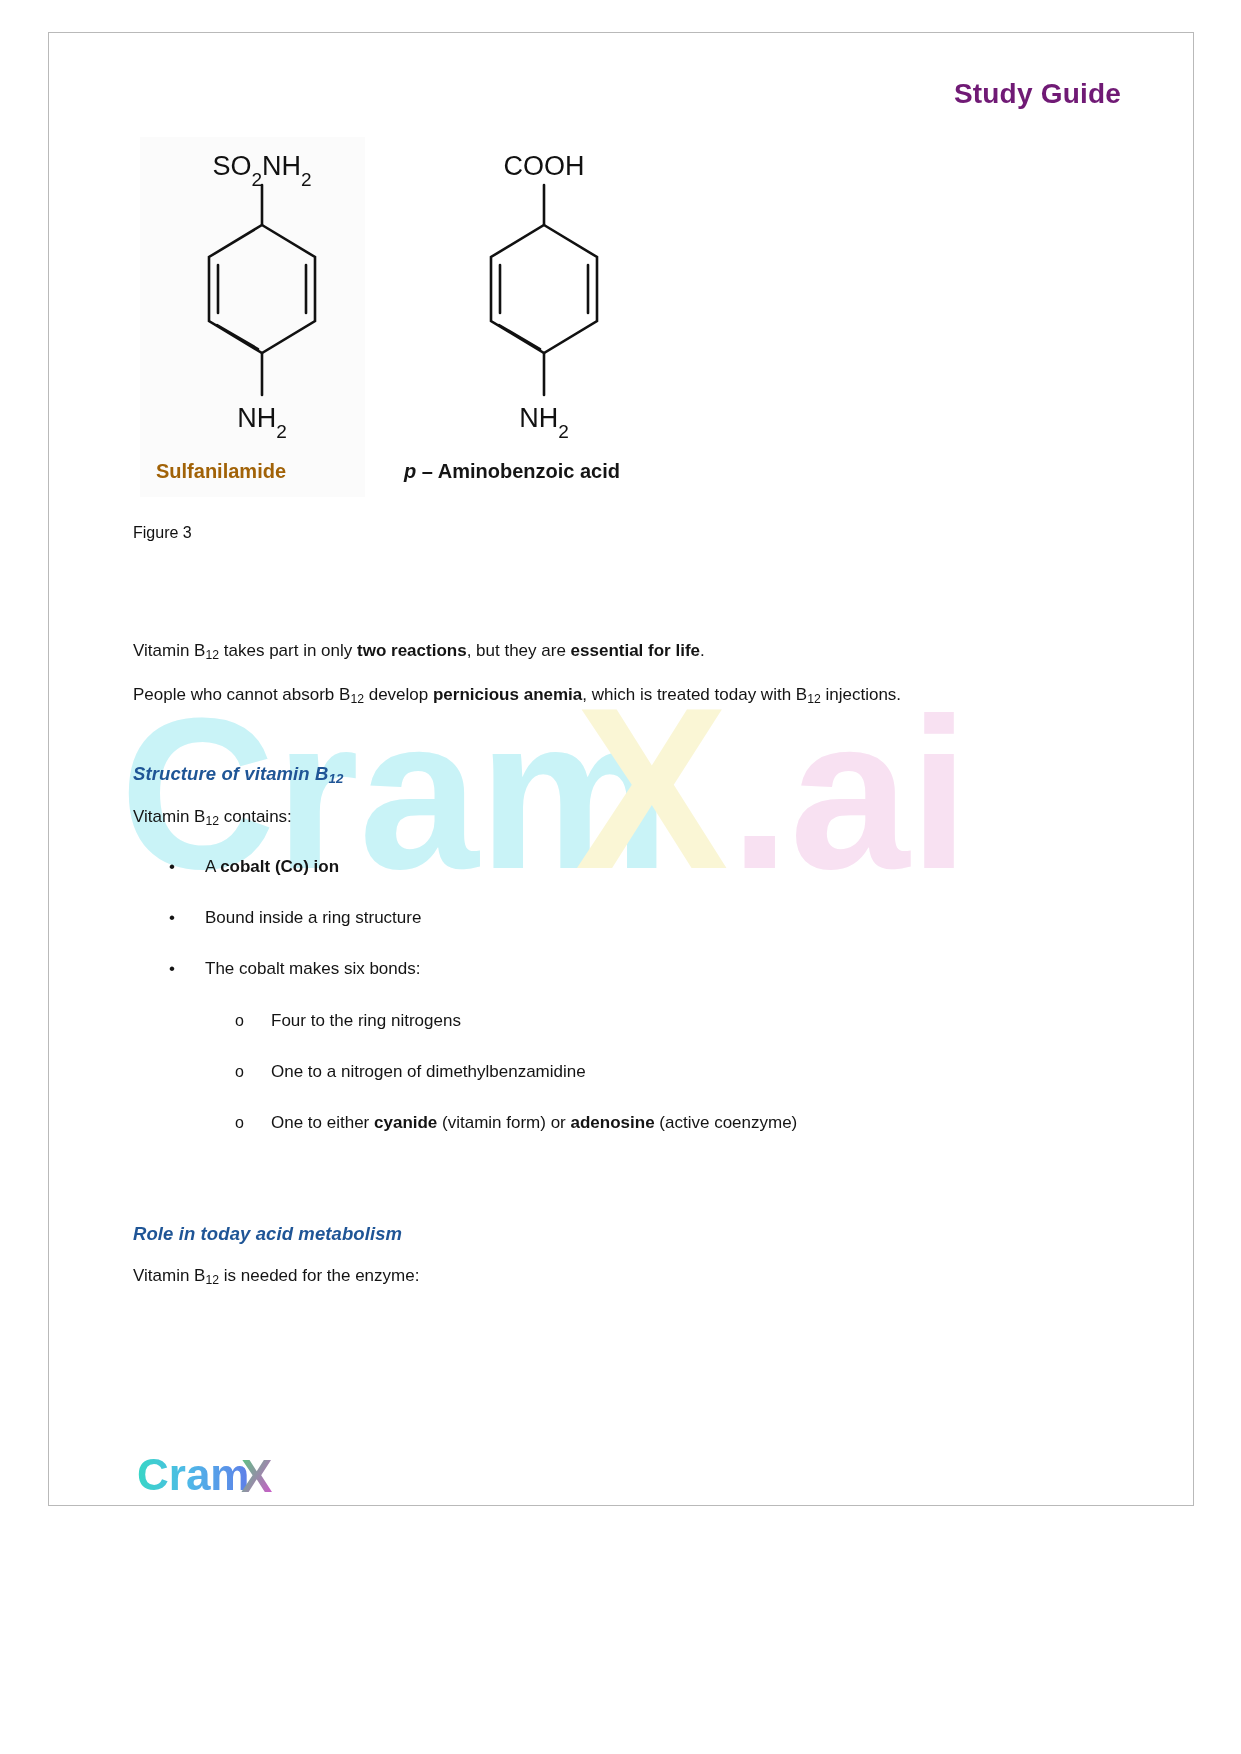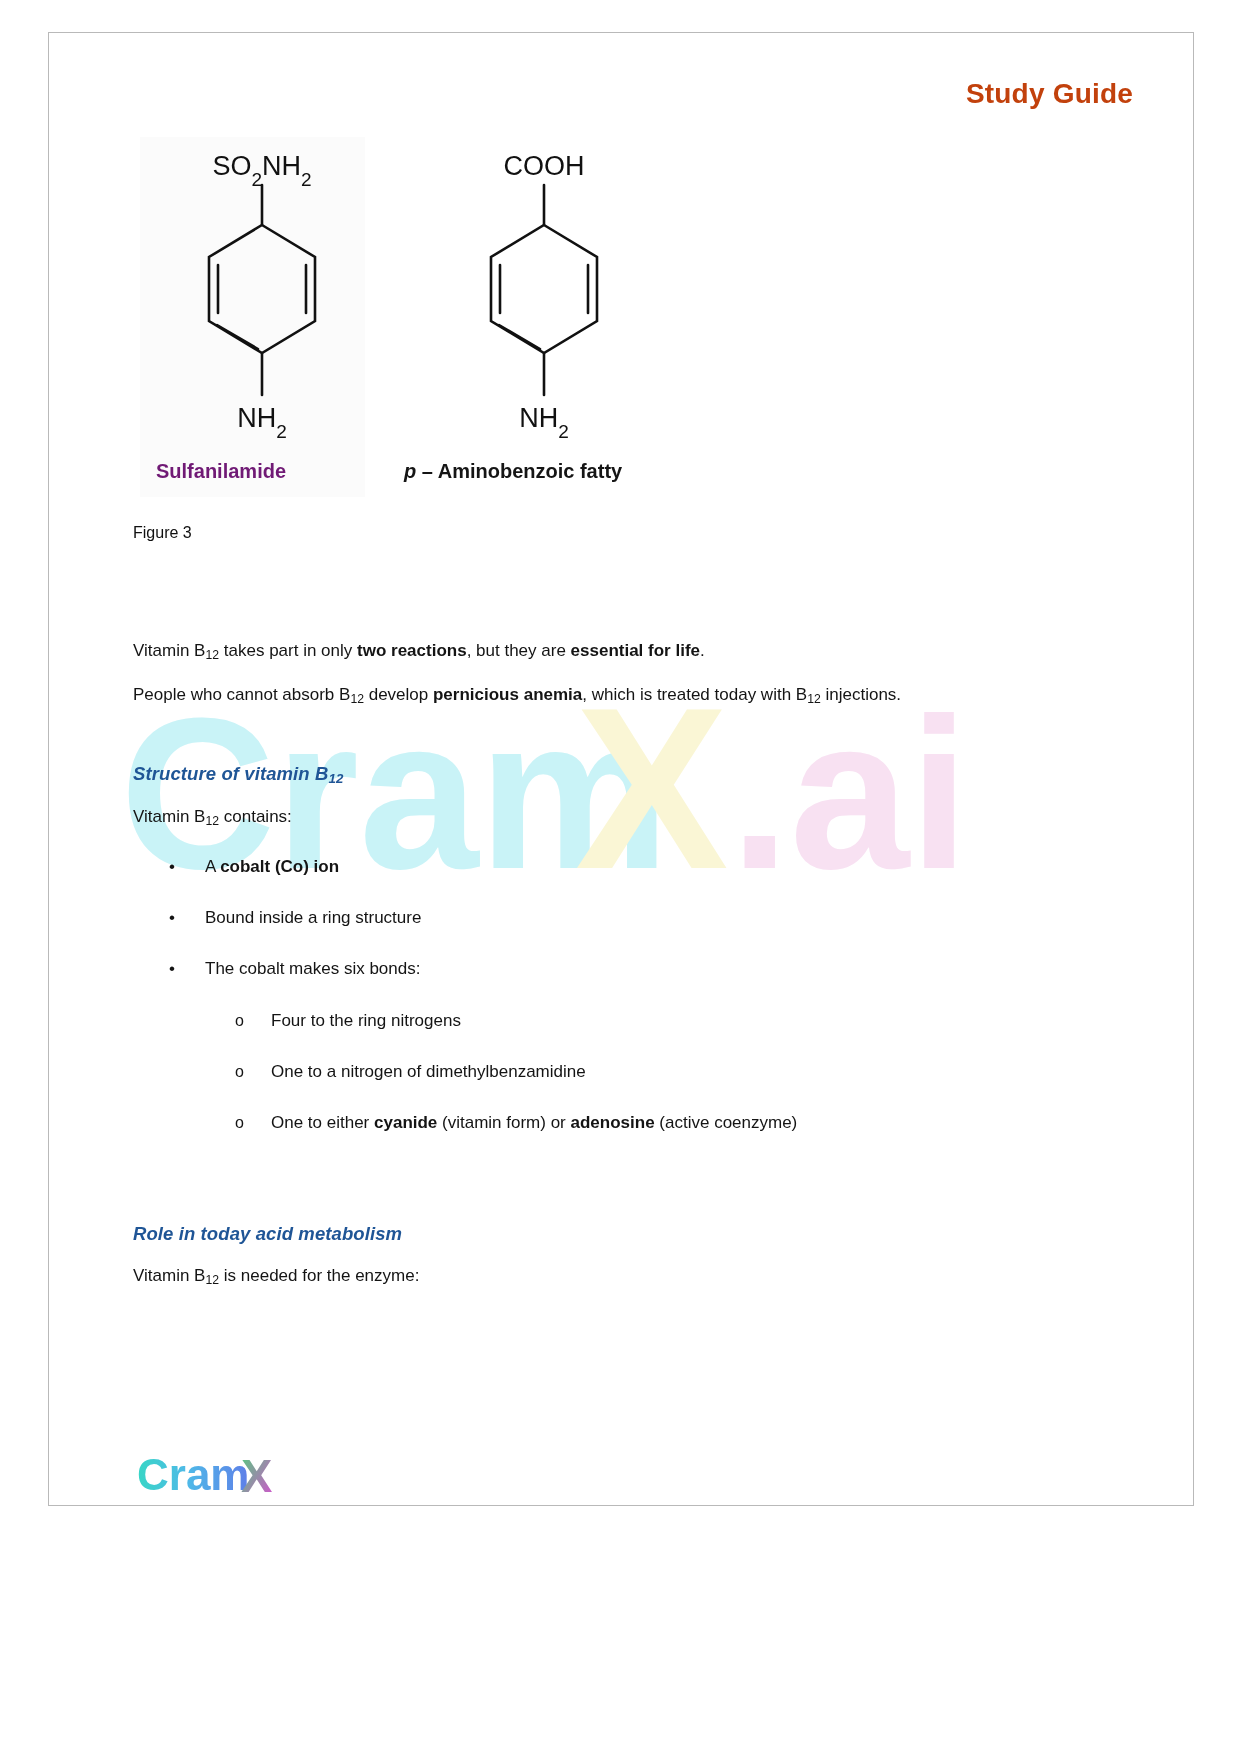--- a/index.html
+++ b/index.html
@@ -40,25 +40,25 @@
     width: 960px;
     height: 230px;
     pointer-events: none;
     z-index: 0;
   }
   .watermark svg { display: block; width: 100%; height: 100%; }
 
   
   .study-guide-title {
     position: absolute;
-    right: 108px;
+    right: 120px;
     top: 78px;
     font-size: 28px;
     font-weight: bold;
-    color: #c2410c;
+    color: #701a75;
     letter-spacing: 0.2px;
   }
 
   
   .figure-block {
     position: absolute;
     left: 140px;
     top: 137px;
     width: 225px;
     height: 360px;
@@ -82,21 +82,21 @@
     width: 700px;
     height: 36px;
     z-index: 3;
   }
   .caption-sulfa {
     position: absolute;
     left: 16px;
     top: 0;
     font-size: 20px;
     font-weight: bold;
-    color: #701a75;
+    color: #a16207;
   }
   .caption-paba {
     position: absolute;
     left: 264px;
     top: 0;
     font-size: 20px;
     font-weight: bold;
     color: #151515;
     white-space: nowrap;
   }
@@ -248,21 +248,21 @@
 
       <text x="404" y="38" text-anchor="middle" font-family="Liberation Sans, sans-serif" font-size="27" fill="#111111">COOH</text>
 
       <text x="404" y="290" text-anchor="middle" font-family="Liberation Sans, sans-serif" font-size="27" fill="#111111">NH<tspan baseline-shift="sub" font-size="19">2</tspan></text>
     </svg>
   </div>
 
   <div class="caption-row">
     <div class="caption-sulfa">Sulfanilamide</div>
     <div class="caption-paba">
-      <span class="ital">p</span><span> – Aminobenzoic fatty</span>
+      <span class="ital">p</span><span> – Aminobenzoic acid</span>
     </div>
   </div>
 
   <div class="figure-label">Figure 3</div>
 
   <div class="content">
 
 
     <div class="gap-30"></div>
 

